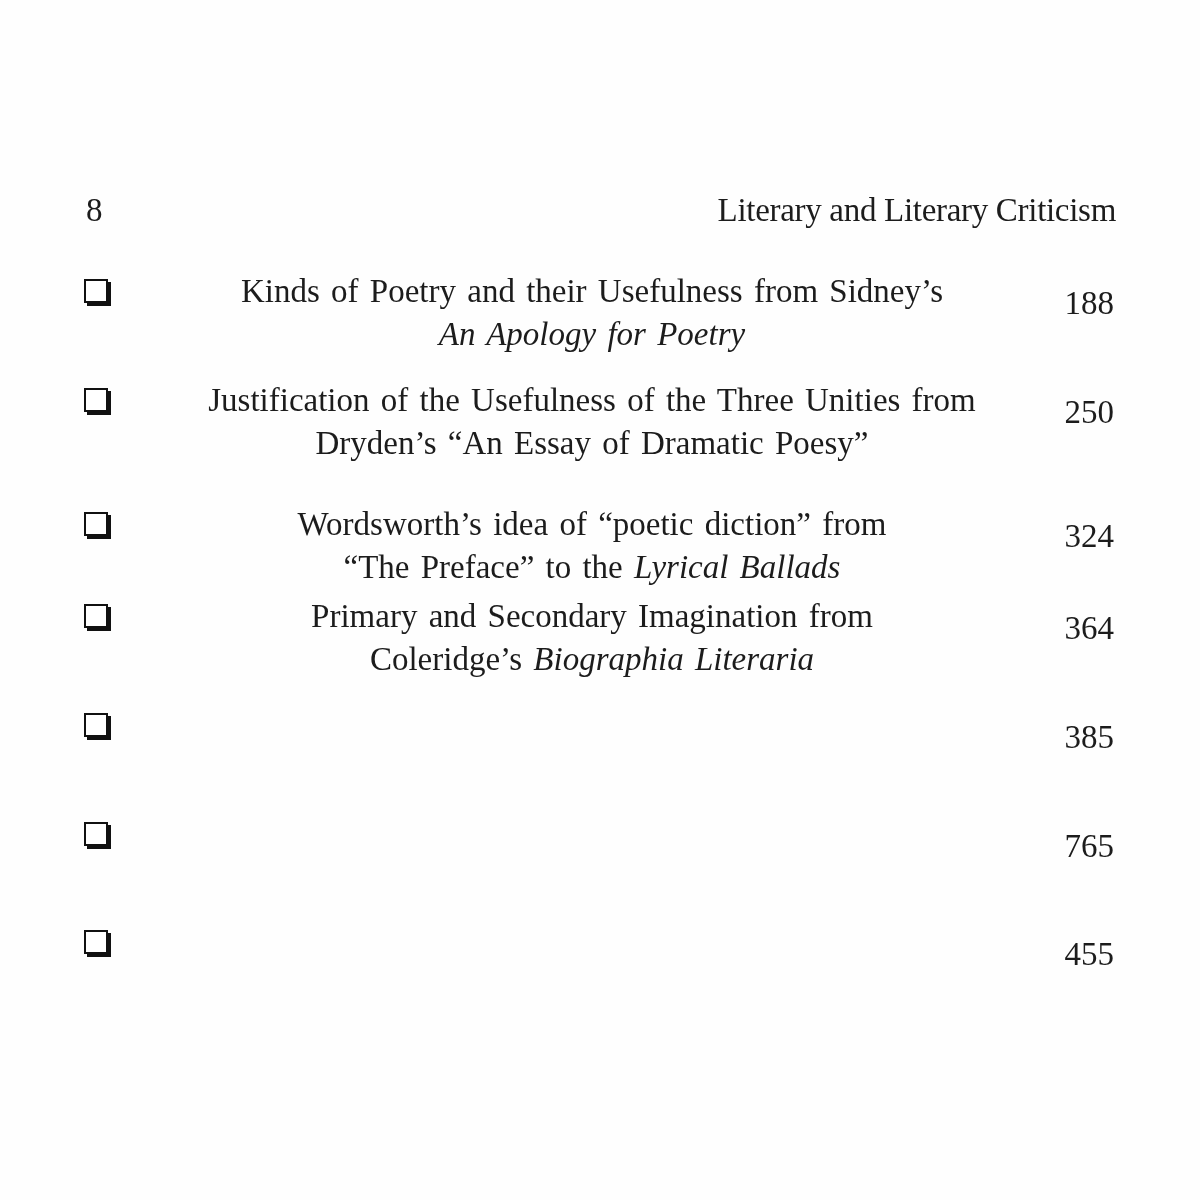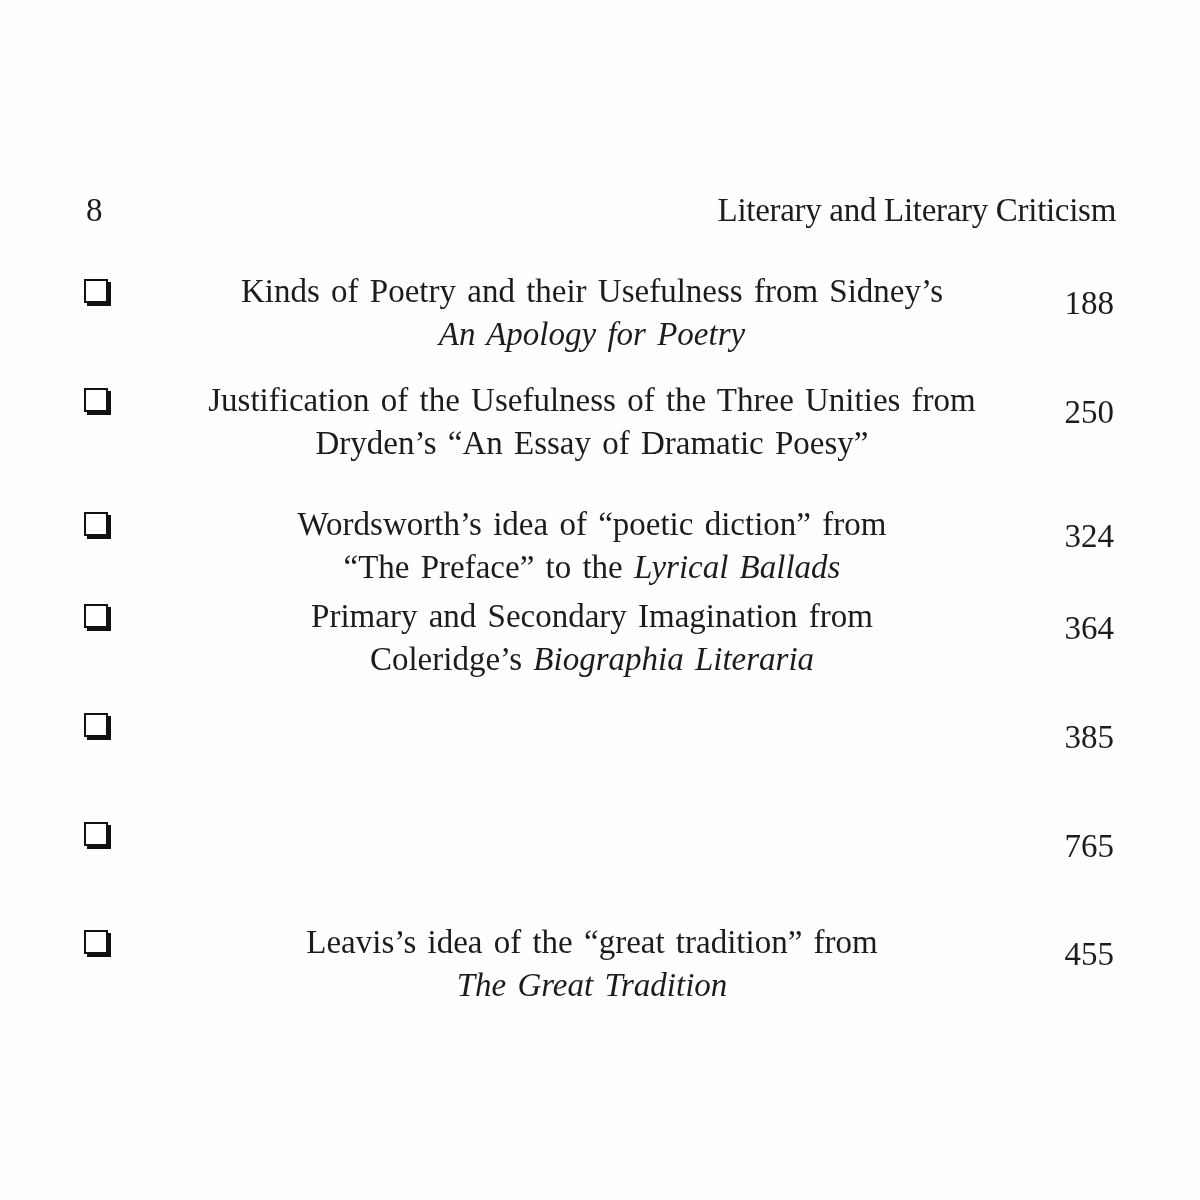--- a/index.html
+++ b/index.html
@@ -142,21 +142,17 @@
       <span class="entry-page">385</span>
     </div>
 
     <div class="entry" style="top:813px;">
       <span class="checkbox"></span>
       <span class="entry-page">765</span>
     </div>
 
     <div class="entry" style="top:921px;">
       <span class="checkbox"></span>
-      <div class="entry-text">
-        <span class="entry-line">Leavis’s idea of the “great tradition” from</span>
-        <span class="entry-line"><span></span><i>The Great Tradition</i></span>
-      </div>
       <span class="entry-page">455</span>
     </div>
 
   </div>
 </div>
 
 </body></html>

